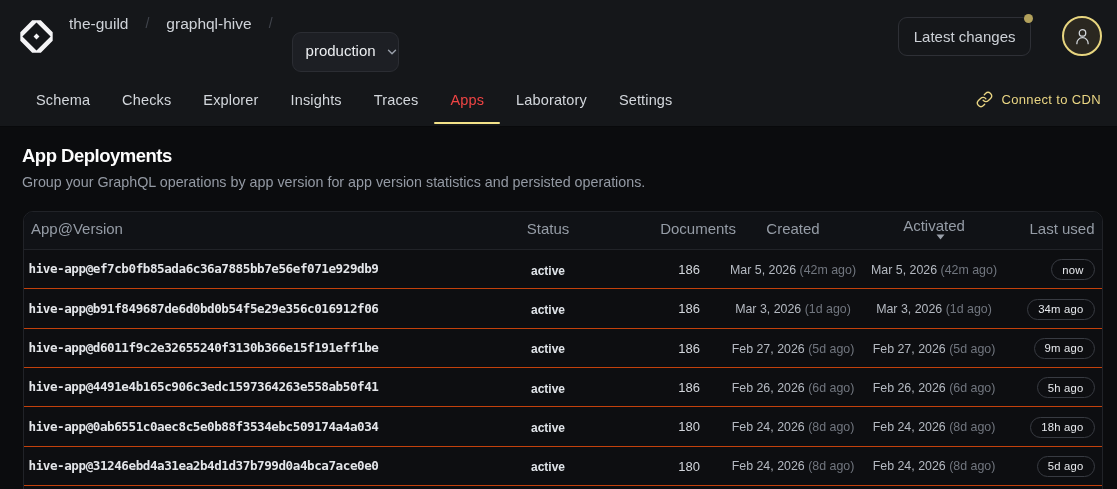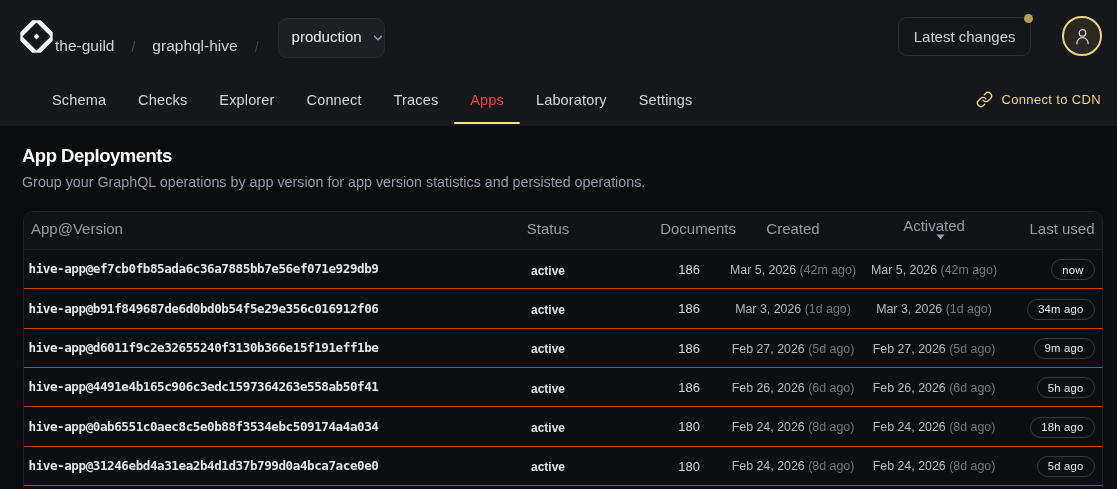--- a/index.html
+++ b/index.html
@@ -17,29 +17,29 @@
     height: 127px;
     border-bottom: 1px solid #08090b;
   }
   .topbar {
     height: 72px;
     display: flex;
     align-items: center;
     padding: 0 15px 0 18px;
   }
   .logo { width: 37px; height: 37px; display: block; flex: 0 0 auto; }
-  .crumbs { display: flex; align-items: flex-end; position: relative; top: -1.5px; }
+  .crumbs { display: flex; align-items: flex-start; margin-left: 14px; position: relative; top: -1.5px; }
   .crumb-link {
     font-size: 15.5px; color: #cfd3d9; text-decoration: none; font-weight: 400;
     letter-spacing: 0;
   }
   .crumb-sep { color: #41454d; font-size: 14px; margin: 0 17px; }
   .target-select {
     display: flex; align-items: center;
-    height: 40px; padding: 0 0 0 13px; position: relative; top: 3px; margin-left: 2px;
+    height: 40px; padding: 0 0 0 13px; position: relative; top: 17px; margin-left: 2px;
     background: #1d1f24; border: 1px solid #2b2d33; border-radius: 9px;
     cursor: pointer;
   }
   .target-select .ts-label { font-size: 15px; color: #eceef1; font-weight: 400; position: relative; top: -1px; }
   .target-select .chev { margin-left: 10px; display: block; }
   .topbar-spacer { flex: 1; }
   .latest-btn {
     position: relative;
     height: 39px; padding: 0 14.5px;
     background: transparent; border: 1px solid #2e3036; border-radius: 9px;
@@ -54,21 +54,21 @@
   .avatar-btn {
     width: 40px; height: 40px; border-radius: 50%;
     border: 2px solid #e7d57f; background: #2a2720;
     display: flex; align-items: center; justify-content: center;
     cursor: pointer; flex: 0 0 auto;
   }
   
   .tabbar {
     height: 55px;
     display: flex; align-items: stretch;
-    padding: 0 16px 0 36px;
+    padding: 0 16px 0 20px;
     justify-content: flex-end;
   }
   .tab {
     position: relative;
     display: flex; align-items: center;
     padding: 0 16px;
     font-size: 14.5px; color: #d3d7dc; font-weight: 500; letter-spacing: 0.15px;
     cursor: pointer; text-decoration: none;
   }
   .tab.active { color: #ef4444; }
@@ -182,21 +182,21 @@
       <svg width="19" height="19" viewBox="0 0 24 24" fill="none" stroke="#d4d8dd" stroke-width="1.6" stroke-linecap="round" stroke-linejoin="round">
         <circle cx="12" cy="7.5" r="4.1"></circle>
         <path d="M4.9 21 v-0.4 a7.1 7.1 0 0 1 14.2 0 V21"></path>
       </svg>
     </button>
   </div>
   <nav class="tabbar">
     <a class="tab">Schema</a>
     <a class="tab">Checks</a>
     <a class="tab">Explorer</a>
-    <a class="tab">Connect</a>
+    <a class="tab">Insights</a>
     <a class="tab">Traces</a>
     <a class="tab active">Apps</a>
     <a class="tab">Laboratory</a>
     <a class="tab">Settings</a>
     <div class="tab-spacer"></div>
     <a class="cdn-link">
       <svg width="17" height="17" viewBox="0 0 24 24" fill="none" stroke="#e9d583" stroke-width="1.9" stroke-linecap="round" stroke-linejoin="round">
         <path d="M10 13a5 5 0 0 0 7.54.54l3-3a5 5 0 0 0-7.07-7.07l-1.72 1.71"></path>
         <path d="M14 11a5 5 0 0 0-7.54-.54l-3 3a5 5 0 0 0 7.07 7.07l1.71-1.71"></path>
       </svg>

